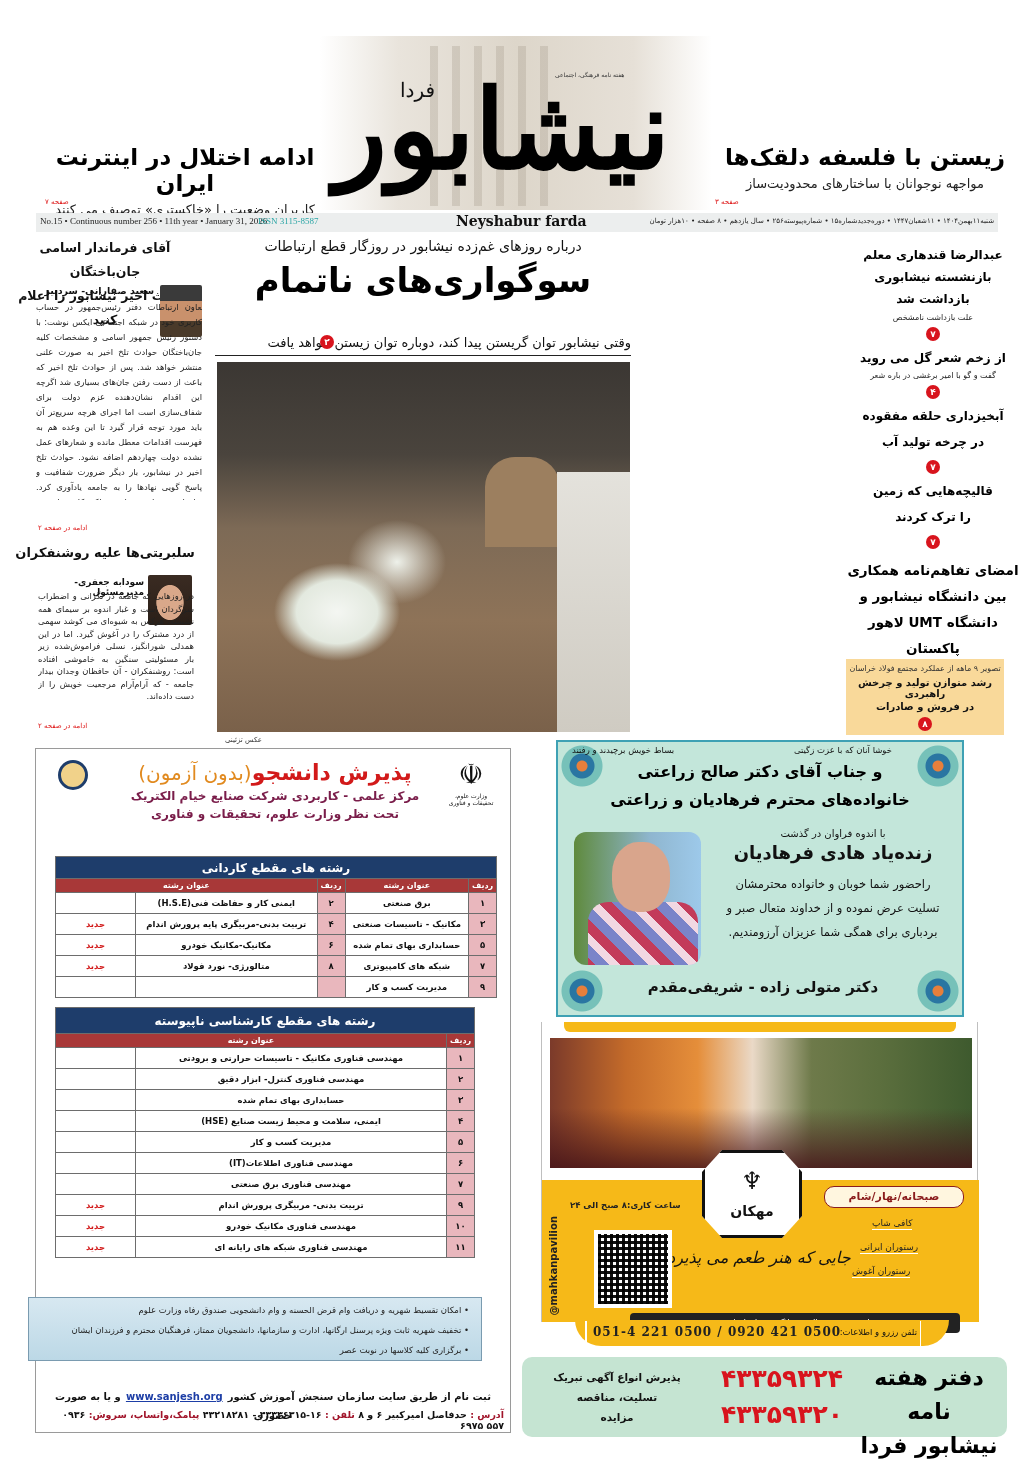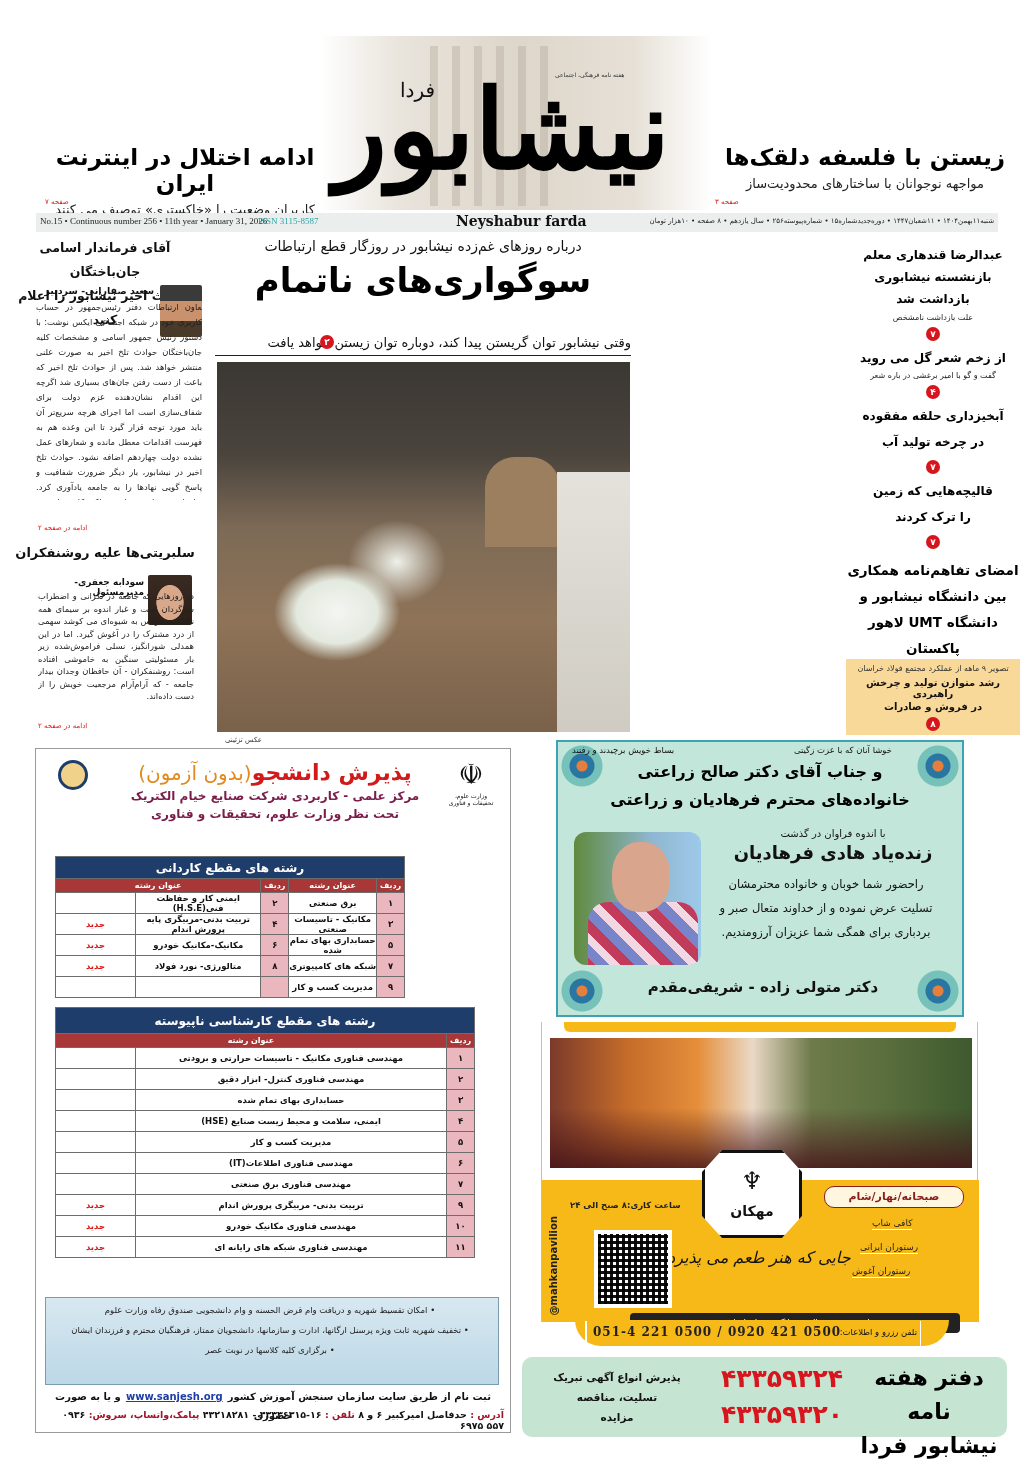--- a/index.html
+++ b/index.html
@@ -27,21 +27,21 @@
   #infobar-en { left: 4px; top: 3px; font-size: 9px; color:#222; font-family:"Liberation Serif", serif; }
   #infobar-issn { left: 222px; top: 3px; font-size: 9px; color:#2aa5a5; font-family:"Liberation Serif", serif; }
   #infobar-name { left: 420px; top: 0px; font-size: 14px; font-weight:bold; font-family:"DejaVu Serif", serif; color:#111; }
   #infobar-fa { right: 4px; top: 4px; font-size: 7px; color:#222; direction:rtl; }
 
   
   .rc-headline { font-size: 12px; font-weight: bold; line-height: 22px; color:#000; }
   .rc-sub { font-size: 8px; color:#222; }
   .red-dot { display:inline-block; width:14px; height:14px; border-radius:50%; background:#d8141d; color:#fff;
     font-size:9px; line-height:14px; text-align:center; font-weight:bold; }
-  #rc-promo { left: 846px; top: 659px; width: 174px; height: 76px; background:#f9d99a; }
+  #rc-promo { left: 846px; top: 659px; width: 158px; height: 76px; background:#f9d99a; }
 
   
   .lc-title { font-size: 12.5px; font-weight: bold; line-height: 24px; }
   .lc-author { font-size: 9.5px; font-weight: bold; }
   .lc-body { font-size: 8.4px; line-height: 15px; text-align: justify; color:#222; }
   .avatar { border-radius: 2px; overflow:hidden; }
 
   
   #main-kicker { font-size: 14px; color:#111; }
   #main-title { font-size: 34px; font-weight: bold; color:#000; }
@@ -59,21 +59,21 @@
   #uni-ad { left: 35px; top: 748px; width: 476px; height: 685px; border: 1px solid #9a9a9a; }
   #uni-title { font-size: 22px; font-weight: bold; color:#d21a1a; }
   #uni-title-paren { color:#e18a1f; font-weight: normal; font-size: 20px; }
   .uni-line { font-size: 12px; font-weight: bold; color:#7a1d4a; }
   .uni-table { position:absolute; border-collapse: collapse; direction: rtl; font-size: 8.5px; }
   .uni-table td, .uni-table th { border: 1px solid #6d6d6d; height: 21px; text-align:center; font-weight:bold; }
   .uni-table .hdr-navy { background:#1e3d6b; color:#fff; font-size: 12px; height: 22px; }
   .uni-table .hdr-red td { background:#a83838; color:#fff; font-size: 8px; height: 14px; }
   .uni-table .num { background:#e9b7bd; width: 28px; }
   .uni-table .new { color:#d21a1a; width: 80px; }
-  #uni-notes { left: 45px; top: 1297px; width: 454px; height: 88px; background: linear-gradient(180deg,#d7e8f1,#bcd8e6); border:1px solid #7a9bb0;text-align:center; }
+  #uni-notes { left: 28px; top: 1297px; width: 454px; height: 64px; background: linear-gradient(180deg,#d7e8f1,#bcd8e6); border:1px solid #7a9bb0; }
   .uni-note { font-size: 8.5px; color:#222; line-height: 20px; }
   #uni-site { font-size: 10px; font-weight: bold; }
   #uni-site-link { color:#1d3ea6; text-decoration: underline; }
   #uni-address { font-size: 9.5px; font-weight:bold; }
   .maroon { color:#a1142a; }
 
   
   #condo { left: 556px; top: 740px; width: 408px; height: 277px; background:#c3e6da; border: 2px solid #3ea1b4; }
   .corner { position:absolute; width:48px; height:48px; background:
     radial-gradient(circle at 50% 50%, #e77f3c 0 5px, #2a76a2 6px 12px, #76c1b9 13px 20px, rgba(0,0,0,0) 21px); }
@@ -232,21 +232,21 @@
 </div>
 <div class="abs center" style="left:45px; top:760px; width:55px; height:70px;">
   <div style="width:30px; height:30px; margin:0 auto; border-radius:50%; border:3px solid #1e3d6b; background:#f1d28a;"></div>
 </div>
 <div class="abs center" style="left:110px; top:760px; width:330px;">
   <span id="uni-title">پذیرش دانشجو</span><span id="uni-title-paren">(بدون آزمون)</span>
   <div class="uni-line" style="margin-top:4px;">مرکز علمی - کاربردی شرکت صنایع خیام الکتریک</div>
   <div class="uni-line" style="margin-top:4px;">تحت نظر وزارت علوم، تحقیقات و فناوری</div>
 </div>
 
-<table class="uni-table" style="left:55px; top:856px; width:350px;">
+<table class="uni-table" style="left:55px; top:856px; width:442px;">
   <tbody>
       <tr>
         <td colspan="5" class="hdr-navy">رشته های مقطع کاردانی</td>
       </tr>
   <tr class="hdr-red">
     <td>ردیف</td>
     <td>عنوان رشته</td>
     <td>ردیف</td>
     <td colspan="2">عنوان رشته</td>
   </tr>
@@ -379,21 +379,21 @@
   <div class="abs" id="condo-verse" style="right:70px; top:3px; width:320px; display:flex; justify-content:space-between;">
     <span>خوشا آنان که با عزت زگیتی</span>
     <span>بساط خویش برچیدند و رفتند</span>
   </div>
   <div class="abs center condo-big" style="left:0; top:16px; width:404px; line-height:28px;">
     <div>و جناب آقای دکتر صالح زراعتی</div>
     <div>خانواده‌های محترم فرهادیان و زراعتی</div>
   </div>
   <div class="abs center condo-text" style="left:150px; top:86px; width:250px; font-size:10px;">با اندوه فراوان در گذشت</div>
   <div class="abs center" style="left:150px; top:100px; width:250px; font-size:18px; font-weight:bold;">زنده‌یاد هادی فرهادیان</div>
-  <div class="abs center condo-text" style="left:143px; top:130px; width:250px; line-height:24px;text-align:center;">
+  <div class="abs center condo-text" style="left:150px; top:130px; width:250px; line-height:24px;text-align:center;">
     <div>راحضور شما خوبان و خانواده محترمشان</div>
     <div>تسلیت عرض نموده و از خداوند متعال صبر و</div>
     <div>بردباری برای همگی شما عزیزان آرزومندیم.</div>
   </div>
   <div class="abs" id="condo-photo">
     <div class="shirt"></div>
     <div class="face"></div>
   </div>
   <div class="abs center" style="left:40px; top:236px; width:330px; font-size:15px; font-weight:bold;">دکتر متولی زاده - شریفی‌مقدم</div>
 </div>

